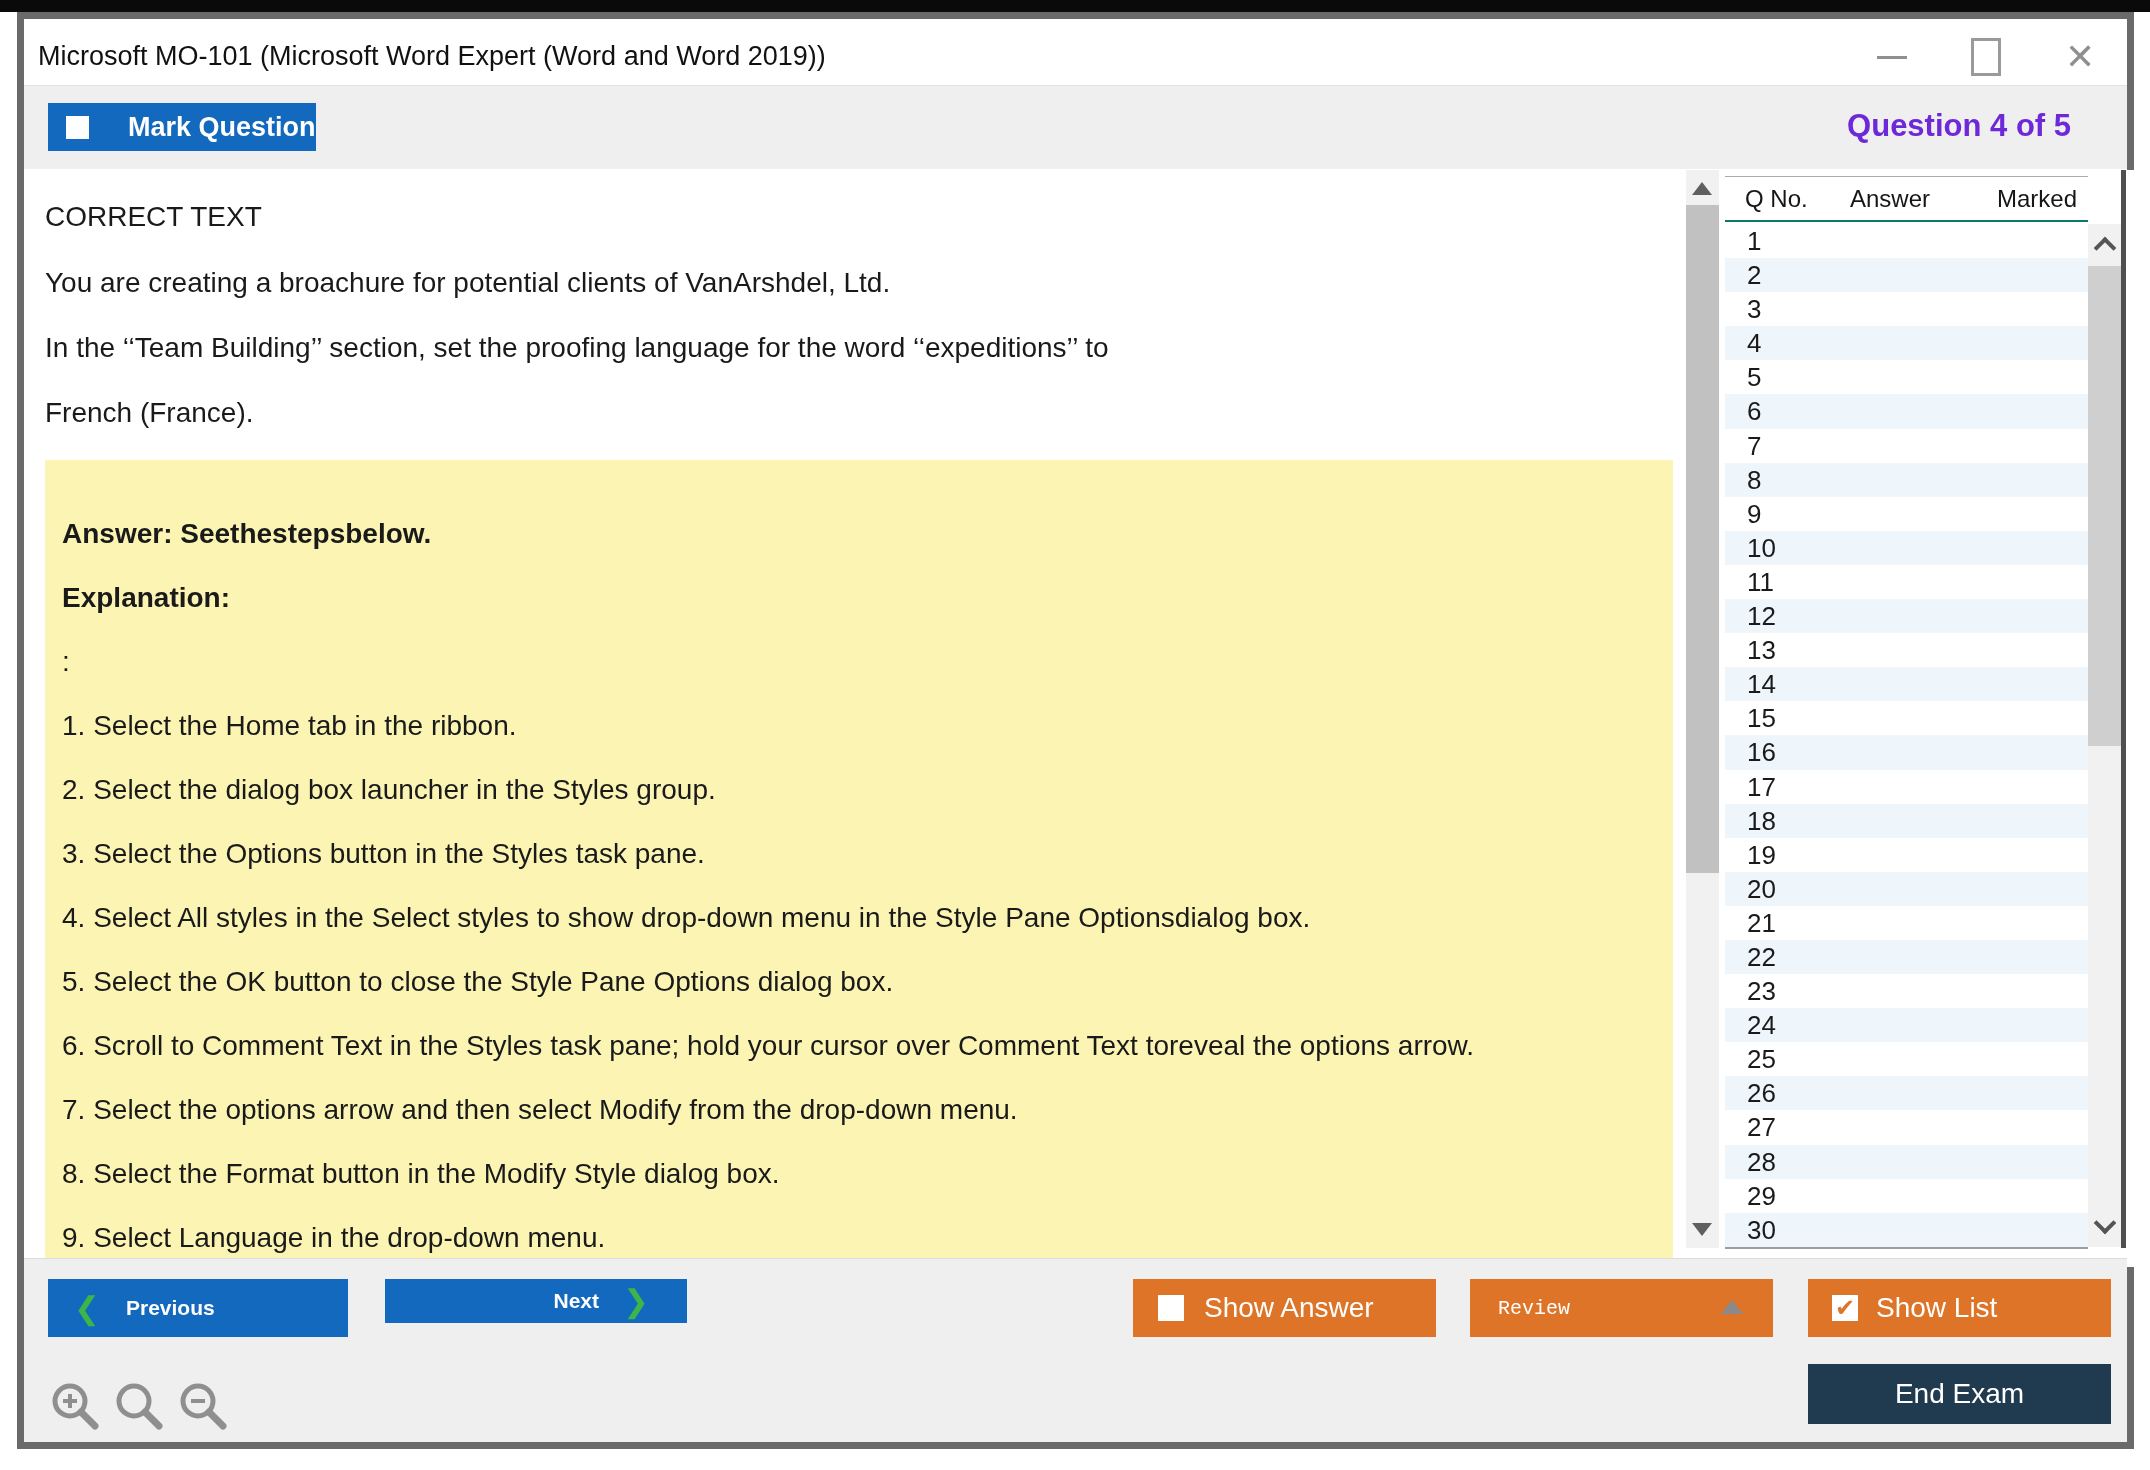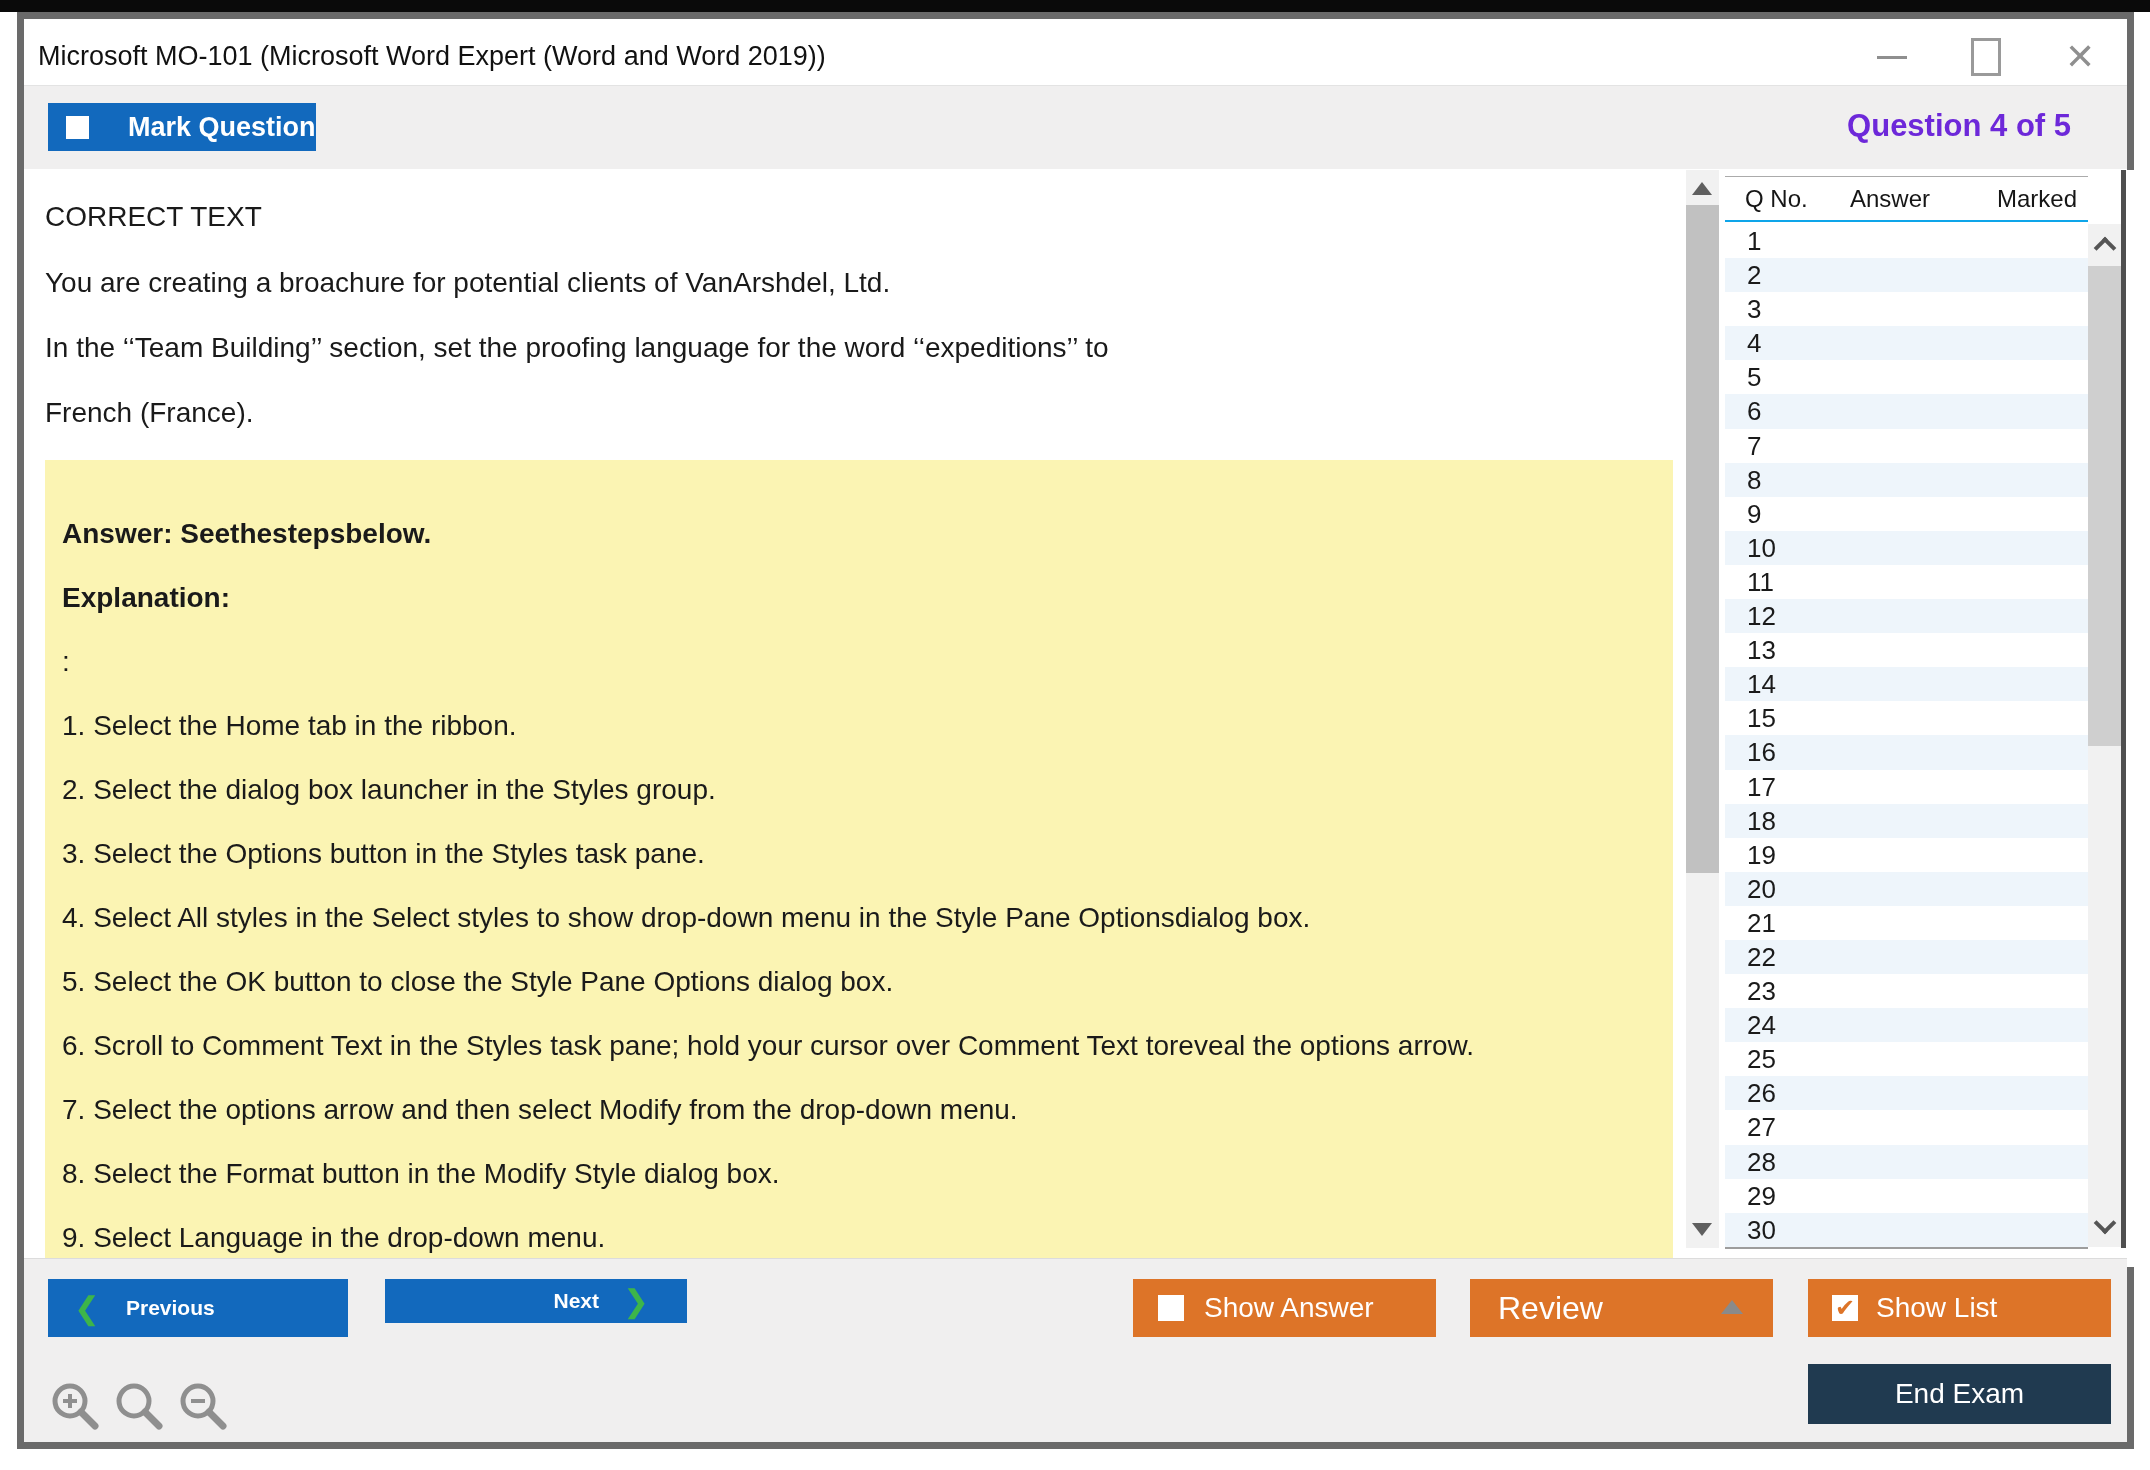--- a/index.html
+++ b/index.html
@@ -40,21 +40,21 @@
   .answer-box .line{font-size:28px;line-height:64px;white-space:nowrap;}
   .answer-box .line.bold{font-weight:bold;}
   
   .main-scroll{left:1662px;top:151px;width:33px;height:1078px;background:#f1f1f1;}
   .tri-up{position:absolute;left:6px;top:12px;width:0;height:0;border-left:10px solid transparent;border-right:10px solid transparent;border-bottom:13px solid #5f5f5f;}
   .tri-down{position:absolute;left:6px;bottom:12px;width:0;height:0;border-left:10px solid transparent;border-right:10px solid transparent;border-top:13px solid #5f5f5f;}
   .main-thumb{position:absolute;left:0;top:35px;width:33px;height:668px;background:#c1c1c1;}
   
   .list-panel{left:1701px;top:151px;width:425px;height:1097px;background:#ffffff;}
   .list-panel > *{position:absolute;}
-  .list-header{left:0;top:6px;width:363px;height:46px;background:#fff;border-top:1px solid #ababab;border-bottom:2px solid #0ea5e9;box-sizing:border-box;}
+  .list-header{left:0;top:6px;width:363px;height:46px;background:#fff;border-top:1px solid #ababab;border-bottom:2px solid #0f766e;box-sizing:border-box;}
   .list-header span{position:absolute;top:8px;font-size:24px;color:#161616;}
   .col-qno{left:20px;}
   .col-answer{left:125px;}
   .col-marked{left:272px;}
   .list-rows{left:0;top:54px;width:363px;height:1023px;overflow:hidden;}
   .list-row{height:34.1px;line-height:34px;font-size:26px;padding-left:22px;background:#ffffff;box-sizing:border-box;cursor:pointer;}
   .list-row.alt{background:var(--alt-row,#eef5fb);}
   .list-bottom-line{left:0;top:1077px;width:363px;height:2px;background:#9d9d9d;}
   .list-scroll{left:363px;top:54px;width:33px;height:1023px;background:#f1f1f1;}
   .chev{position:absolute;left:9px;width:12px;height:12px;border-right:4px solid #555;border-bottom:4px solid #555;}
@@ -67,21 +67,21 @@
   .footer-band > *{position:absolute;}
   .btn{display:flex;align-items:center;box-sizing:border-box;cursor:pointer;color:#fff;}
   .btn-blue{background:var(--accent-blue,#1269bd);}
   .btn-orange{background:var(--accent-orange,#dd7428);}
   .btn-navy{background:var(--accent-navy,#203a50);justify-content:center;font-size:28px;}
   .prev-btn{left:24px;top:20px;width:300px;height:58px;padding-left:26px;gap:26px;}
   .next-btn{left:361px;top:20px;width:302px;height:44px;justify-content:flex-end;padding-right:38px;gap:24px;}
   .blue-label{font-size:21px;font-weight:bold;color:#fff;}
   .green-chev{color:var(--chevron-green,#3db54a);font-size:31px;font-weight:bold;line-height:31px;}
   .show-answer-btn{left:1109px;top:20px;width:303px;height:58px;padding-left:25px;gap:20px;font-size:28px;}
-  .review-btn{left:1446px;top:20px;width:303px;height:58px;padding-left:28px;font-size:32px;position:absolute;}
+  .review-btn{left:1446px;top:20px;width:303px;height:58px;padding-left:28px;font-size:20px;position:absolute;font-family:Liberation Mono, monospace;}
   .show-list-btn{left:1784px;top:20px;width:303px;height:58px;padding-left:24px;gap:18px;font-size:28px;}
   .cb-white{width:26px;height:26px;background:#fff;display:flex;align-items:center;justify-content:center;}
   .cb-check{color:var(--accent-orange,#dd7428);font-size:24px;font-weight:bold;line-height:24px;}
   .review-tri{position:absolute;right:30px;top:21px;width:0;height:0;border-left:11px solid transparent;border-right:11px solid transparent;border-bottom:14px solid #8a8a8a;}
   .save-btn{left:1446px;top:105px;width:303px;height:60px;}
   .end-btn{left:1784px;top:105px;width:303px;height:60px;}
   .zoom-tools{left:24px;top:1360px;display:flex;gap:10px;}
   .zoom-tools svg{display:block;}
 </style>
 </head>

